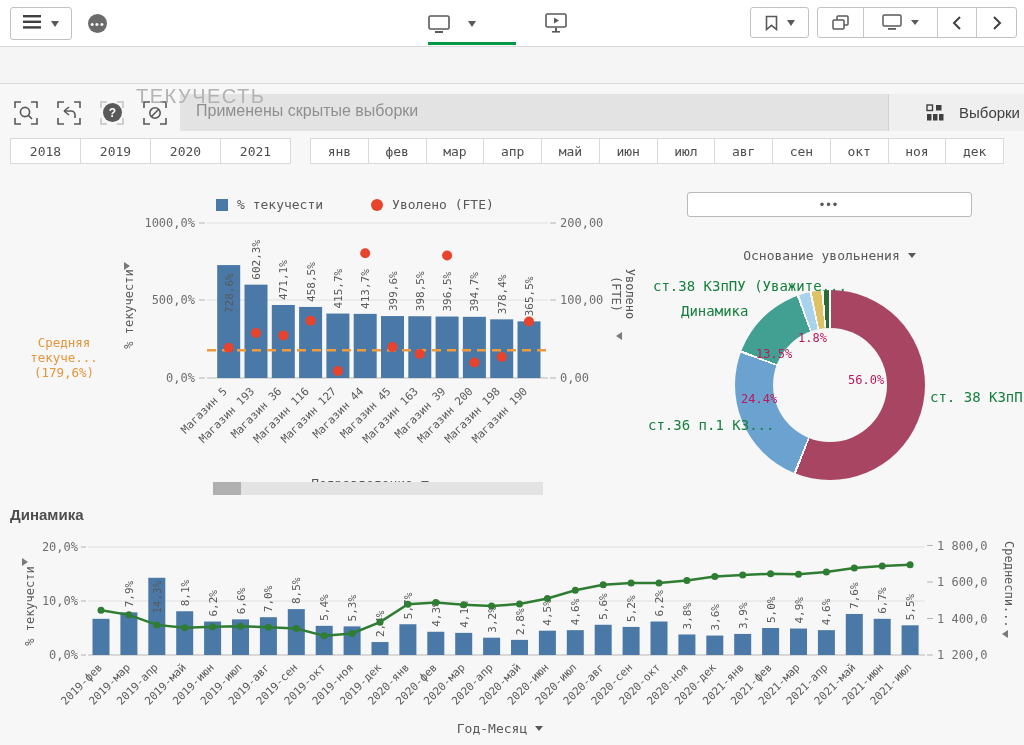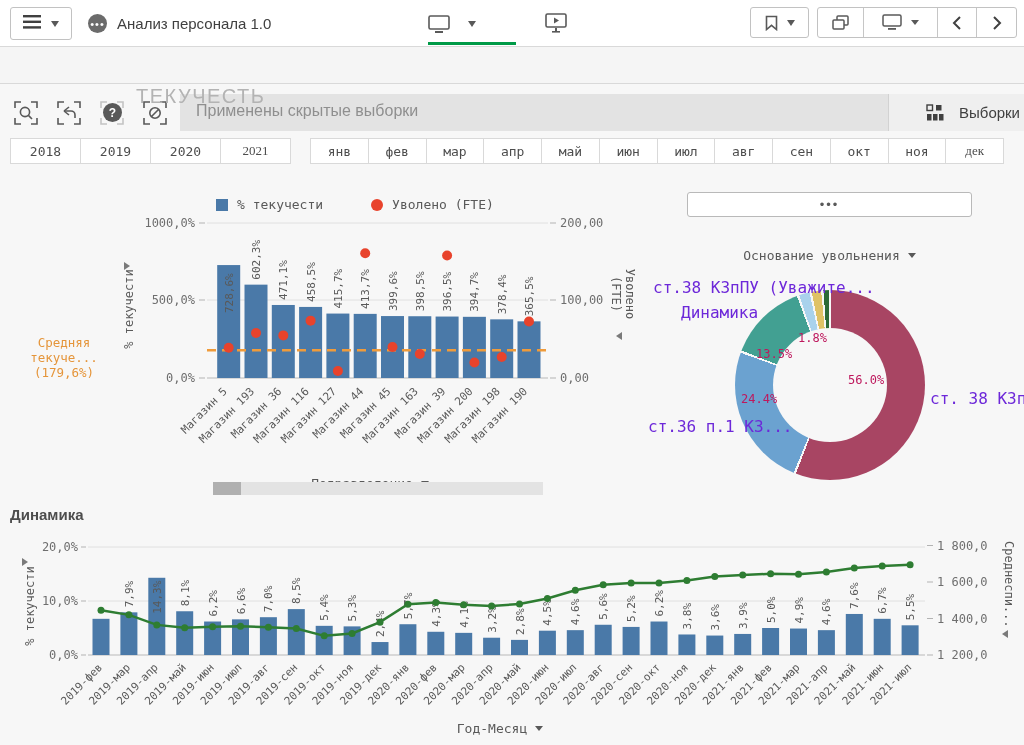--- a/index.html
+++ b/index.html
@@ -32,21 +32,21 @@
 
   
   #help-icon { position:absolute; left:103px; top:103px; width:19px; height:19px; border-radius:50%; background:#595959; color:#fff; font-size:12px; font-weight:bold; display:flex; align-items:center; justify-content:center; }
   #page-title { position:absolute; left:136px; top:85px; font-size:20px; color:#b3b3b3; letter-spacing:1.5px; }
 
   
   .filter-row { position:absolute; top:138px; height:26px; display:flex; border:1px solid #d9d9d9; background:#fff; }
   #year-filter { left:10px; width:281px; }
   #month-filter { left:310px; width:694px; }
   .filter-row .cell { flex:1; border-right:1px solid #d9d9d9; display:flex; align-items:center; justify-content:center; font-family:"DejaVu Sans Mono", monospace; font-size:13px; color:#4d4d4d; cursor:pointer; }
-  .filter-row .cell:last-child { border-right:none;font-family:Liberation Serif, serif; }
+  .filter-row .cell:last-child { border-right:none; }
 
   
   svg text { font-family:"DejaVu Sans Mono", monospace; }
   .tick-t { fill:#6e6e6e; font-size:12px; }
   .val-t  { fill:#595959; font-size:11px; }
   .xlab-t { fill:#595959; font-size:11px; }
   .v-label { position:absolute; font-family:"DejaVu Sans Mono", monospace; font-size:12px; color:#595959; text-align:center; }
   .arrow-r { width:0; height:0; border-top:4.5px solid transparent; border-bottom:4.5px solid transparent; border-left:6px solid #7a7a7a; position:absolute; cursor:pointer; }
   .arrow-l { width:0; height:0; border-top:4.5px solid transparent; border-bottom:4.5px solid transparent; border-right:6px solid #7a7a7a; position:absolute; cursor:pointer; }
   .dim-dd { position:absolute; display:flex; align-items:center; justify-content:center; gap:8px; font-family:"DejaVu Sans Mono", monospace; font-size:13px; color:#595959; cursor:pointer;text-align:center; }
@@ -60,21 +60,21 @@
   #avg-label { position:absolute; left:6px; top:335px; width:116px; text-align:center; font-family:"DejaVu Sans Mono", monospace; font-size:12.5px; color:#e5953a; line-height:15px; }
 
   #scrollbar1 { position:absolute; left:213px; top:482px; width:330px; height:13px; background:#e3e3e3; }
   #scrollbar1 .thumb { position:absolute; left:0; top:0; width:28px; height:13px; background:#b0b0b0; cursor:pointer; }
 
   
   #donut-menu-btn { position:absolute; left:687px; top:192px; width:285px; height:25px; background:#fff; border:1px solid #b9b9b9; border-radius:3px; color:#595959; font-size:13px; letter-spacing:2px; display:flex; align-items:center; justify-content:center; cursor:pointer; }
   #donut-header { left:687px; top:248px; width:285px; }
   #donut { position:absolute; left:735px; top:290px; width:190px; height:190px; border-radius:50%; }
   #donut-hole { position:absolute; left:773px; top:328px; width:114px; height:114px; border-radius:50%; background:#f7f7f7; }
-  .donut-lbl { position:absolute; font-family:"DejaVu Sans Mono", monospace; font-size:16px; color:#6d28d9; white-space:nowrap; }
+  .donut-lbl { position:absolute; font-family:"DejaVu Sans Mono", monospace; font-size:14px; color:#15803d; white-space:nowrap; }
   .donut-pct { position:absolute; font-family:"DejaVu Sans Mono", monospace; font-size:12px; color:#be185d; }
 
   
   #dyn-title { position:absolute; left:10px; top:506px; font-size:15px; font-weight:bold; color:#4d4d4d; }
 </style>
 </head>
 <body>
 
 <div id="navbar">
   <div id="menu-btn" class="nav-box">
@@ -85,21 +85,20 @@
             <rect x="0" y="5.6" width="18" height="2.4"></rect>
             <rect x="0" y="11.2" width="18" height="2.4"></rect>
           </g>
         </svg>
     </span>
     <span class="caret-down"></span>
   </div>
   <div id="app-icon">
       <span>•••</span>
     </div>
-  <div id="app-title">Анализ персонала 1.0</div>
 
   <div id="sheet-view-btn">
     <svg width="22" height="19">
         <rect x="1" y="1" width="20" height="13" rx="1.5" fill="none" stroke="#595959" stroke-width="1.6"></rect>
         <rect x="7" y="16" width="8" height="2" fill="#595959"></rect>
       </svg>
     <span class="caret-down"></span>
   </div>
   <div id="active-underline"></div>
 

